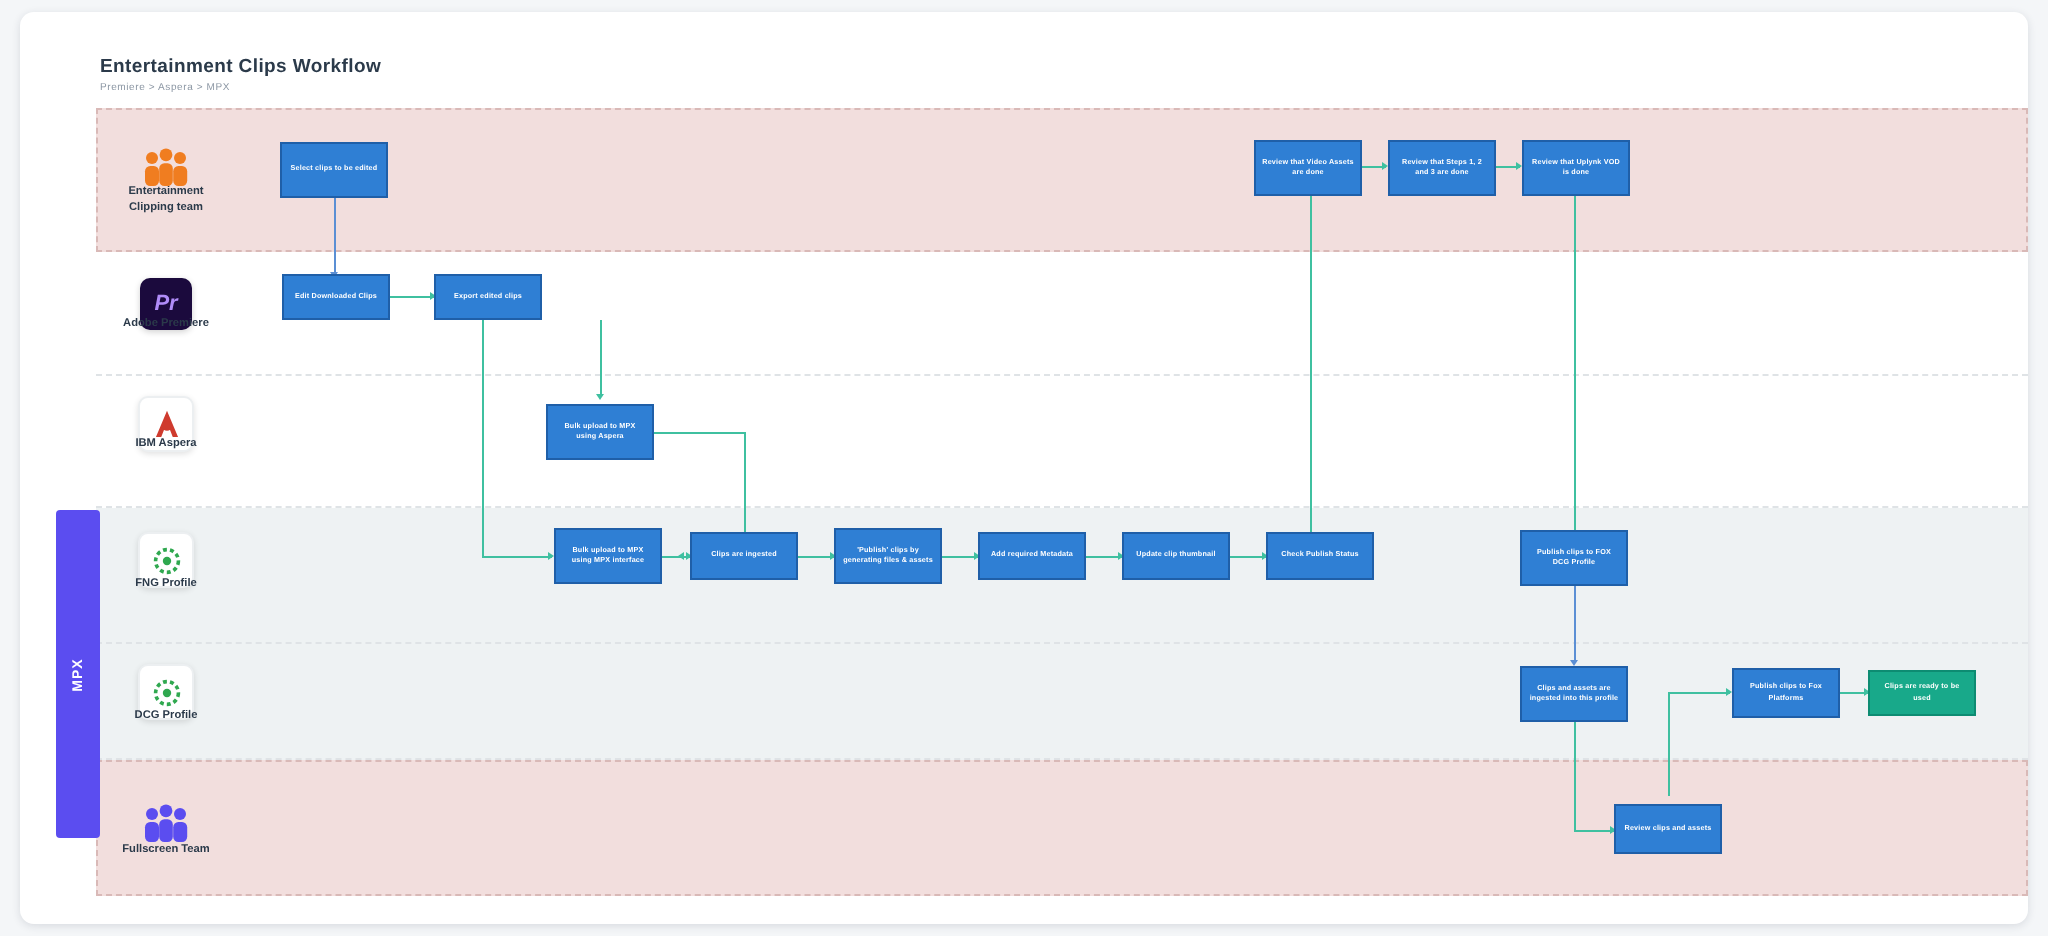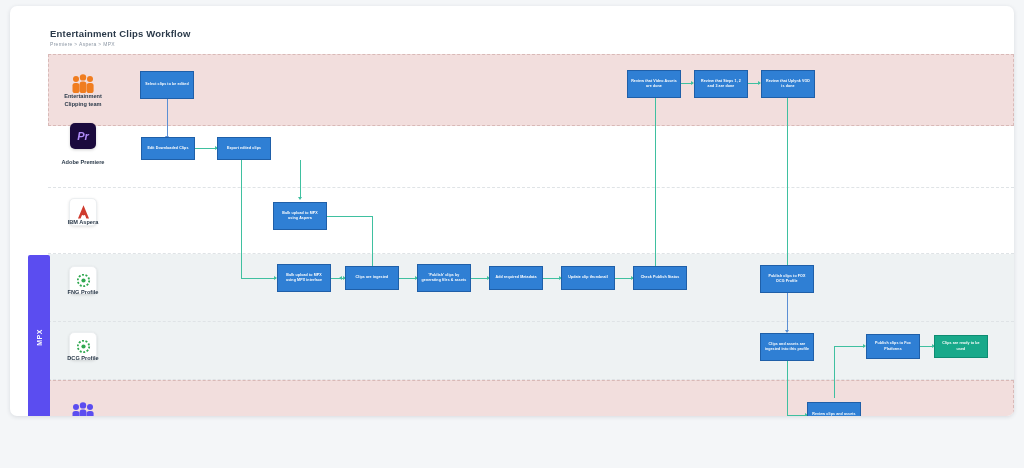--- a/index.html
+++ b/index.html
@@ -4,21 +4,21 @@
 <style>
   html,body{margin:0;padding:0;}
   body{
     width:1024px;height:468px;
     background:#f4f6f8;
     font-family:"Liberation Sans",sans-serif;
     overflow:hidden;
   }
   #canvas{
     position:absolute;left:10px;top:6px;
-    width:1004px;height:410px;
+    width:1004px;height:456px;
     background:#ffffff;
     border-radius:7px;
     box-shadow:0 1px 4px rgba(30,40,60,.13);
     overflow:hidden;
   }
   #title{
     position:absolute;left:40px;top:22px;
     font-size:9.5px;font-weight:bold;color:#2b3a4a;letter-spacing:.2px;
   }
   #subtitle{
@@ -113,21 +113,21 @@
         <circle cx="20" cy="5" r="3" fill="#f07d20"></circle>
       <rect x="2.5" y="9" width="7" height="10" rx="2.6" fill="#f07d20"></rect>
       <rect x="9.6" y="7.6" width="6.8" height="11.4" rx="2.6" fill="#f07d20"></rect>
       <rect x="16.6" y="9" width="7" height="10" rx="2.6" fill="#f07d20"></rect>
     </svg>
   </div>
   <div class="lane-label" style="top:86px;">
     Entertainment<br>Clipping team
   </div>
 
-  <div class="lane-icon" style="top:114px;">
+  <div class="lane-icon" style="top:130px;">
     <div class="icon-box pr-icon">Pr</div>
   </div>
   <div class="lane-label" style="top:152px;">Adobe Premiere</div>
 
   <div class="lane-icon" style="top:190px;">
     <div class="icon-box aspera-icon">
       <svg width="17" height="17" viewBox="0 0 20 20">
         <path d="M10 1.6 L16.5 17 L13.4 17 L10 8.4 L6.6 17 L3.5 17 Z" fill="#cf3b2e"></path>
         <circle cx="10" cy="10.6" r="2.8" fill="#cf3b2e"></circle>
       </svg>

